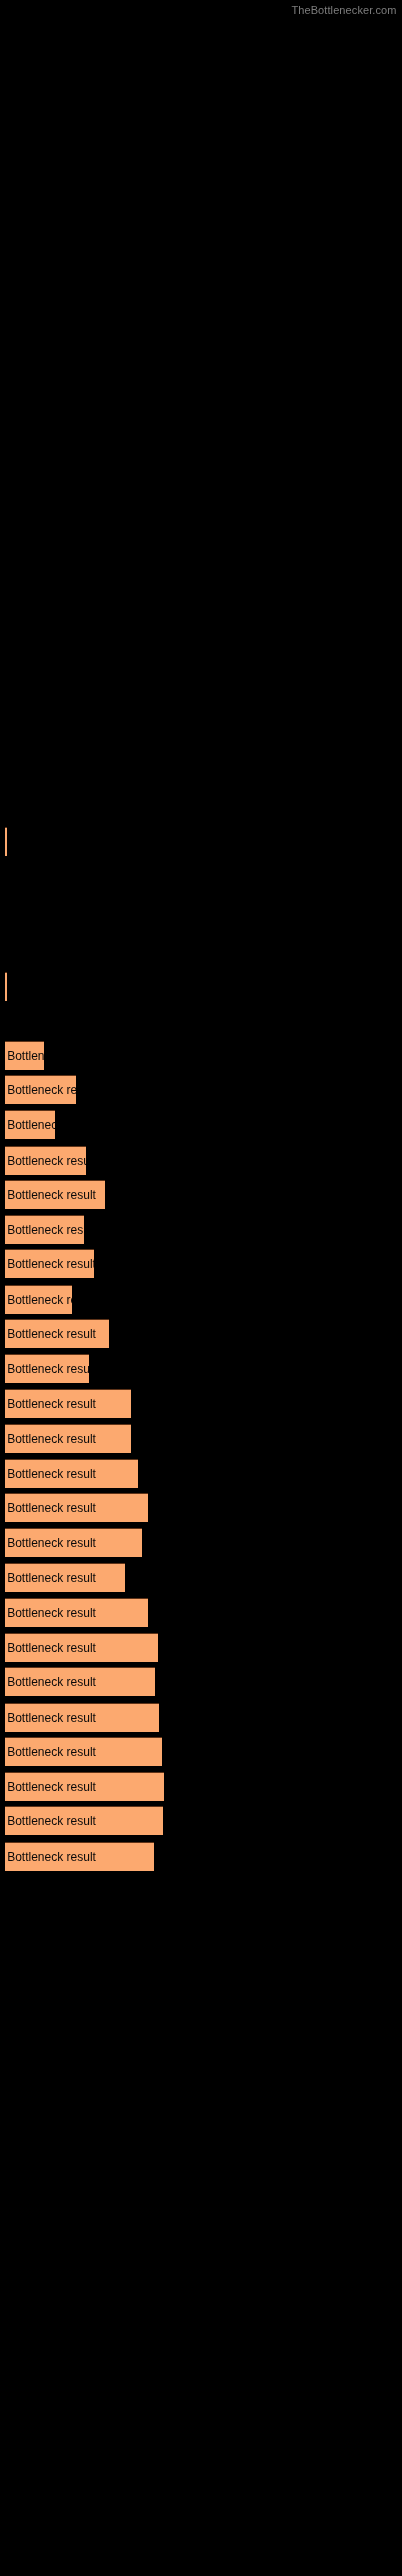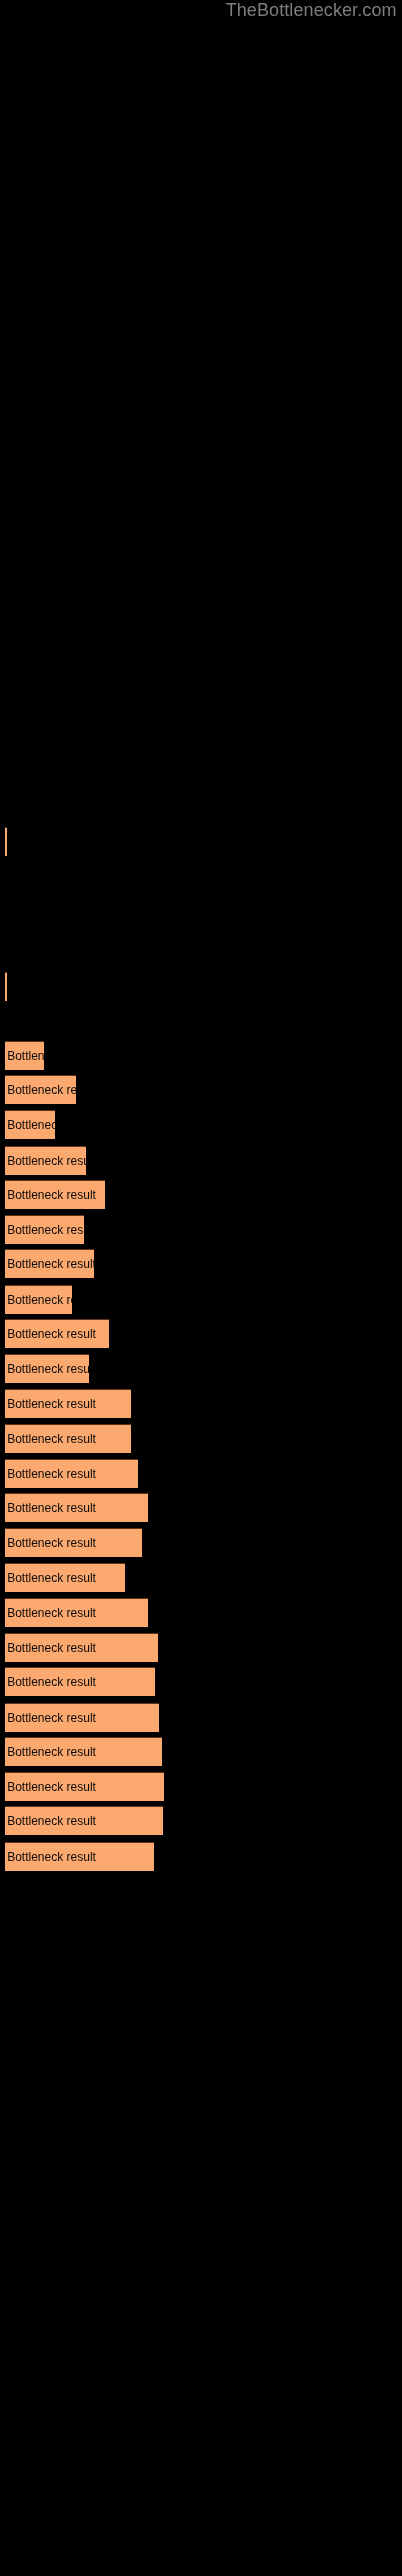--- a/index.html
+++ b/index.html
@@ -21,21 +21,21 @@
     width: 403px;
     height: 2576px;
     background: #000000;
   }
   .site-title {
     position: absolute;
     top: 1.6px;
     right: 6.4px;
     color: #7d7d7d;
     font-family: "Liberation Sans", sans-serif;
-    font-size: 18px;
+    font-size: 11px;
     letter-spacing: 0.1px;
     white-space: nowrap;
     line-height: 17.7px;
   }
   #chart-area {
     position: absolute;
     left: 0;
     top: 0;
     width: 403px;
     height: 2576px;

